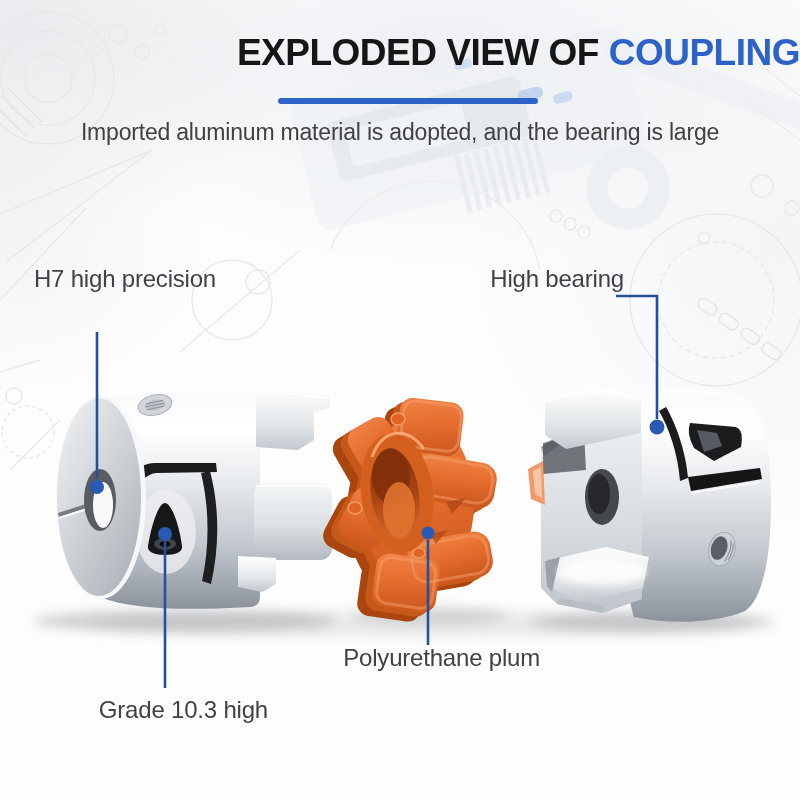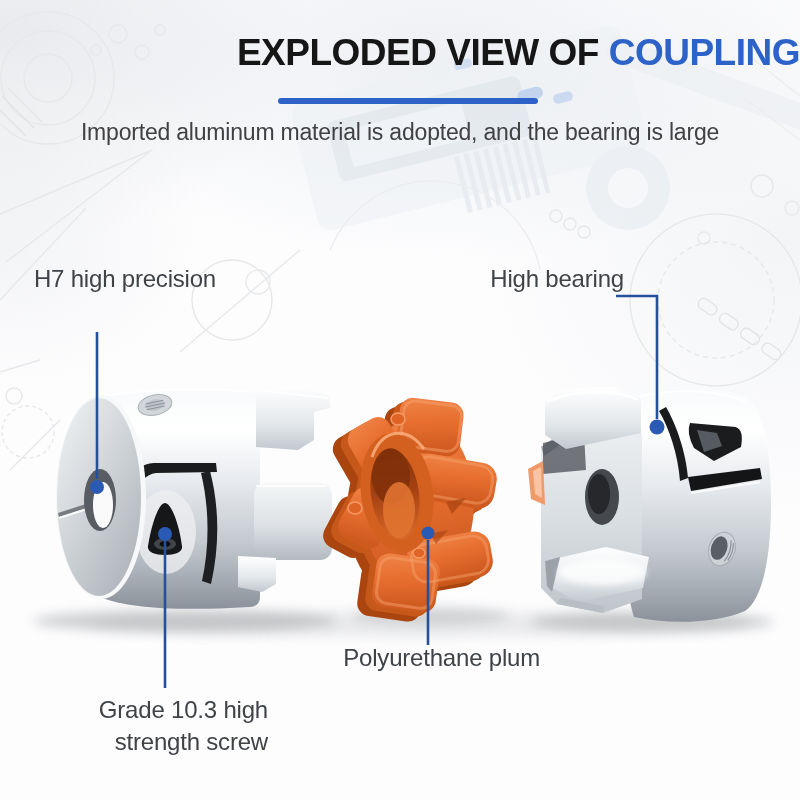--- a/index.html
+++ b/index.html
@@ -268,19 +268,18 @@
   </svg>
 
   <div class="label label-inner-hole">
     <div>H7 high precision</div>
   </div>
   <div class="label label-aviation">
     <div>High bearing</div>
   </div>
   <div class="label label-screw">
     <div>Grade 10.3 high</div>
-    <div>strength screw</div>
   </div>
   <div class="label label-pad">
     <div>Polyurethane plum</div>
   </div>
 
 </div>
 
 </body></html>

